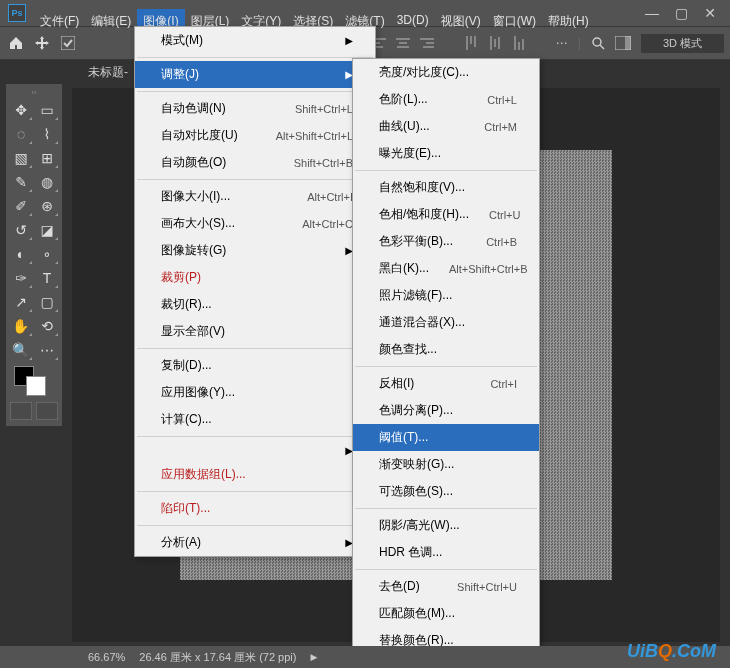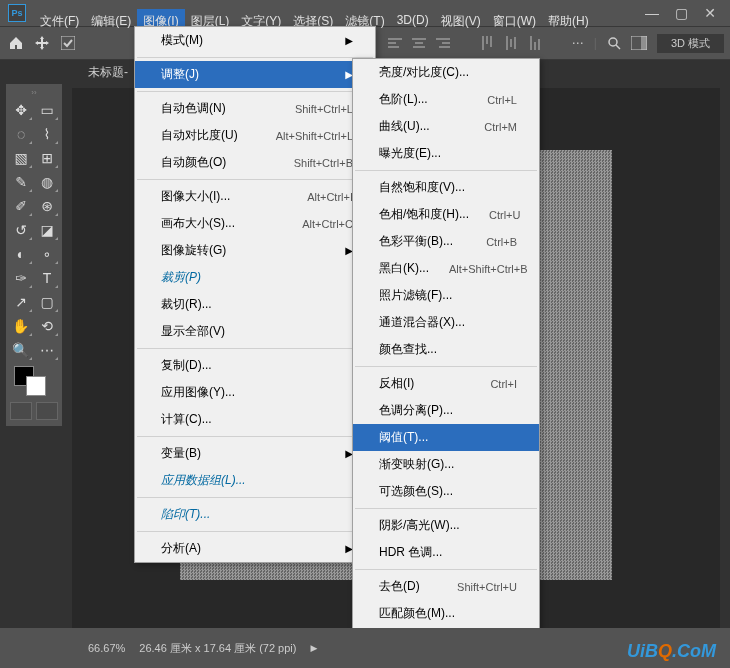--- a/index.html
+++ b/index.html
@@ -7,21 +7,21 @@
 
 .menubar { height: 26px; background: #535353; display: flex; align-items: center; padding: 0 8px; color: #e0e0e0; font-size: 12px; }
 .ps-icon { width: 18px; height: 18px; background: #404040; border: 1px solid #3398db; color: #3398db; font-size: 9px; font-weight: bold; display: flex; align-items: center; justify-content: center; margin-right: 8px; }
 .menu-item { padding: 4px 6px; cursor: pointer; margin-top: 16px; }
 .menu-item.active { background: #2b6dbd; }
 .window-controls { margin-left: auto; display: flex; gap: 16px; padding-right: 6px; color: #ccc; font-size: 14px; }
 
 .toolbar { height: 34px; background: #535353; border-top: 1px solid #383838; border-bottom: 1px solid #383838; display: flex; align-items: center; padding: 0 6px; gap: 6px; color: #ccc; font-size: 12px; }
 .toolbar-icon { width: 20px; height: 20px; display: flex; align-items: center; justify-content: center; }
 .toolbar-right { margin-left: auto; display: flex; align-items: center; gap: 10px; }
-.dropdown-3d { background: #3a3a3a; color: #ccc; padding: 2px 14px; font-size: 11px; }
+.dropdown-3d { background: #3a3a3a; color: #ccc; padding: 2px 22px; font-size: 11px; }
 
 .doc-tab { height: 24px; background: #323232; display: flex; align-items: center; padding-left: 88px; color: #ccc; font-size: 12px; }
 
 .tools-panel { position: absolute; left: 6px; top: 84px; width: 56px; background: #535353; padding: 4px 2px; display: flex; flex-direction: column; gap: 0; }
 .tool-handle { height: 10px; display: flex; justify-content: center; color: #888; font-size: 8px; }
 .tool-row { display: flex; }
 .tool-btn { width: 26px; height: 24px; display: flex; align-items: center; justify-content: center; color: #ddd; font-size: 14px; cursor: pointer; position: relative; }
 .tool-btn::after { content: ''; position: absolute; bottom: 2px; right: 2px; width: 0; height: 0; border-left: 3px solid transparent; border-bottom: 3px solid #999; }
 .swatches { display: flex; padding: 6px 4px; position: relative; height: 38px; }
 .sw-fg { width: 20px; height: 20px; background: #000; border: 1px solid #888; position: absolute; left: 6px; top: 4px; }
@@ -30,29 +30,29 @@
 .bottom-btn { width: 22px; height: 18px; border: 1px solid #666; background: #4a4a4a; }
 
 .canvas-area { position: absolute; left: 72px; top: 88px; right: 10px; bottom: 26px; background: #282828; display: flex; align-items: center; justify-content: center; }
 .canvas-image { width: 432px; height: 430px; background-image: repeating-conic-gradient(#999 0% 25%, #666 0% 50%); background-size: 3px 3px; position: relative; }
 .watermark { position: absolute; left: 40px; bottom: 106px; background: rgba(200,20,60,0.85); color: #fff; padding: 4px 10px; font-size: 14px; font-weight: bold; letter-spacing: 1px; }
 
 .menu-dropdown { position: absolute; background: #f0f0f0; border: 1px solid #a0a0a0; box-shadow: 2px 2px 6px rgba(0,0,0,0.3); font-size: 12px; color: #000; }
 .menu-dropdown.primary { left: 134px; top: 26px; width: 242px; }
 .menu-row { display: flex; align-items: center; padding: 5px 22px 5px 26px; cursor: default; white-space: nowrap; }
 .menu-row.highlight { background: #2b6dbd; color: #fff; }
-.menu-row.disabled { color: #0369a1; font-style: italic; }
+.menu-row.disabled { color: #b91c1c; }
 .menu-row .label { flex: 1; }
 .menu-row .shortcut { margin-left: 20px; color: #555; font-size: 11px; }
 .menu-row .arrow { margin-left: auto; font-size: 10px; }
 .menu-sep { height: 1px; background: #d0d0d0; margin: 3px 2px; }
 
 .menu-dropdown.secondary { left: 352px; top: 58px; width: 188px; }
 
-.statusbar { position: absolute; bottom: 0; left: 0; right: 0; height: 40px; background: #535353; color: #ccc; font-size: 11px; display: flex; align-items: center; padding: 0 88px; gap: 14px; }
+.statusbar { position: absolute; bottom: 0; left: 0; right: 0; height: 22px; background: #535353; color: #ccc; font-size: 11px; display: flex; align-items: center; padding: 0 88px; gap: 14px; }
 .uibq { position: absolute; right: 14px; bottom: 6px; color: #3398db; font-size: 18px; font-weight: bold; font-style: italic; }
 .uibq .o { color: #e06a00; }
 
 svg { display: block; }
 </style>
 </head>
 <body>
 
 <div class="menubar">
   <div class="ps-icon">Ps</div>
@@ -274,21 +274,20 @@
       <span class="label">复制(D)...</span>
     </div>
     <div class="menu-row">
       <span class="label">应用图像(Y)...</span>
     </div>
     <div class="menu-row">
       <span class="label">计算(C)...</span>
     </div>
     <div class="menu-sep"></div>
     <div class="menu-row">
-      <span class="label">变量(B)</span>
       <span class="arrow">▶</span>
     </div>
     <div class="menu-row disabled">
       <span class="label">应用数据组(L)...</span>
     </div>
     <div class="menu-sep"></div>
     <div class="menu-row disabled">
       <span class="label">陷印(T)...</span>
     </div>
     <div class="menu-sep"></div>

